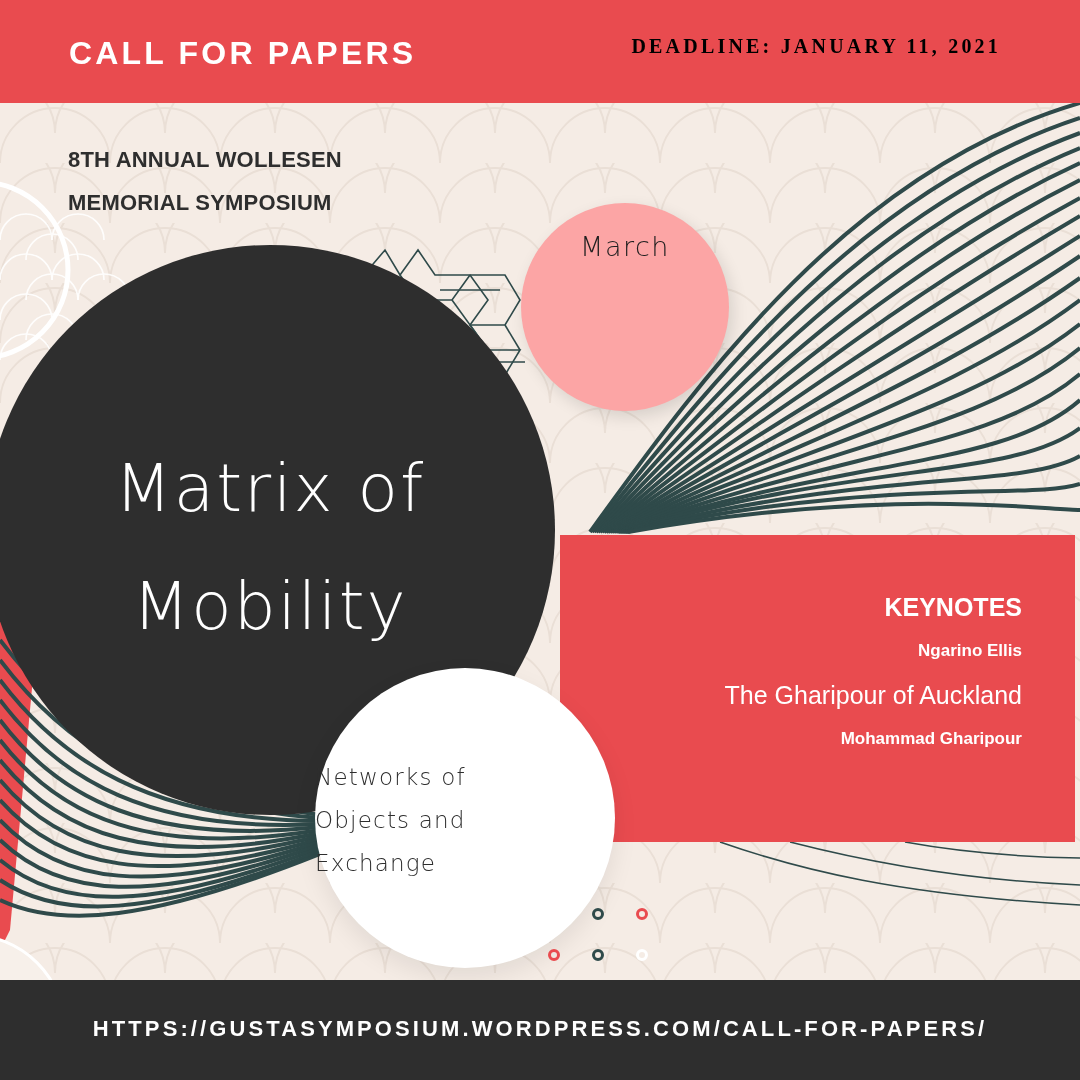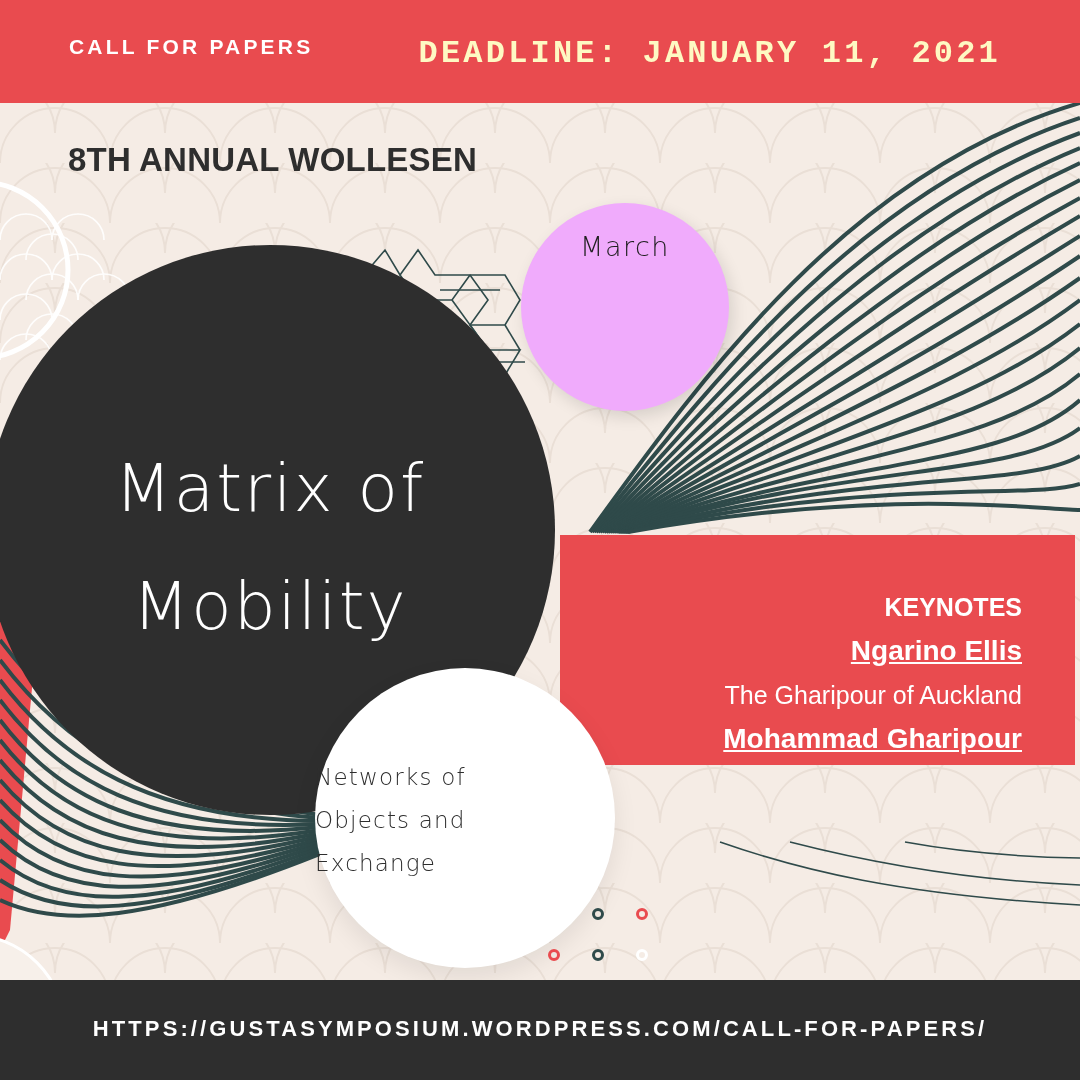--- a/index.html
+++ b/index.html
@@ -10,61 +10,61 @@
 
     .pattern { position: absolute; left: 0; top: 103px; width: 1080px; height: 877px; }
 
     .header-bar {
       position: absolute; left: 0; top: 0; width: 1080px; height: 103px;
       background: #E94B4F; z-index: 20;
     }
     .header-left {
       position: absolute; left: 69px; top: 35px;
       color: #FFFFFF; font-family: "Liberation Sans", sans-serif; font-weight: 700;
-      font-size: 21px; letter-spacing: 3.2px;
+      font-size: 32px; letter-spacing: 3.2px;
     }
     .header-right {
       position: absolute; right: 79px; top: 35px;
-      color: #fef9c3; font-family: Liberation Mono, monospace; font-weight: 700;
-      font-size: 32px; letter-spacing: 3.2px;
+      color: #000000; font-family: Liberation Serif, serif; font-weight: 700;
+      font-size: 20px; letter-spacing: 3.2px;
     }
 
     .symposium-title {
       position: absolute; left: 68px; top: 138px; z-index: 5;
       color: #2E2E2E; font-family: "Liberation Sans", sans-serif; font-weight: 700;
-      font-size: 33px; line-height: 43px; letter-spacing: 0.2px;
+      font-size: 22px; line-height: 43px; letter-spacing: 0.2px;
     }
 
     .deco-svg { position: absolute; left: 0; top: 0; width: 1080px; height: 1080px; z-index: 2; pointer-events: none; }
 
     .keynote-block {
-      position: absolute; left: 560px; top: 535px; width: 515px; height: 230px;
+      position: absolute; left: 560px; top: 535px; width: 515px; height: 307px;
       background: #E94B4F; z-index: 3;
     }
     .keynote-text {
       position: absolute; right: 53px; top: 50px; text-align: right; color: #FFFFFF;
       font-family: "Liberation Sans", sans-serif;
     }
     .keynote-text .kn-heading { font-weight: 700; font-size: 25px; line-height: 44px; }
-    .keynote-text .kn-name { font-weight: 700; font-size: 28px; line-height: 44px; text-decoration: underline; }
+    .keynote-text .kn-name { font-weight: 700; font-size: 17px; line-height: 44px; }
     .keynote-text .kn-aff { font-weight: 400; font-size: 25px; line-height: 44px; }
 
     .dark-circle {
       position: absolute; left: -15px; top: 245px; width: 570px; height: 570px;
       border-radius: 50%; background: #2E2E2E; z-index: 6;
     }
     .main-title {
       position: absolute; left: 0; top: 185px; width: 570px; text-align: center;
       color: #FFFFFF; font-family: "DejaVu Sans", sans-serif; font-weight: 200;
       font-size: 66px; line-height: 118px; letter-spacing: 2px;
     }
 
     .gray-circle {
       position: absolute; left: 521px; top: 203px; width: 208px; height: 208px;
-      border-radius: 50%; background: #f0abfc; z-index: 7;
+      border-radius: 50%; background: #fca5a5; z-index: 7;
       box-shadow: 4px 6px 16px rgba(0,0,0,0.12);
     }
     .date-text {
       position: absolute; left: 0; top: 22px; width: 208px; text-align: center;
       color: #1E1E1E; font-family: "DejaVu Sans", sans-serif; font-weight: 300;
       font-size: 27px; line-height: 43px; letter-spacing: 1.5px;
     }
 
     .white-circle {
       position: absolute; left: 315px; top: 668px; width: 300px; height: 300px;
@@ -188,20 +188,21 @@
     </g>
   </svg>
 
   <div class="header-bar">
     <div class="header-left">CALL FOR PAPERS</div>
     <div class="header-right">DEADLINE: JANUARY 11, 2021</div>
   </div>
 
   <div class="symposium-title">
     <div>8TH ANNUAL WOLLESEN</div>
+    <div>MEMORIAL SYMPOSIUM</div>
   </div>
 
   <div class="keynote-block">
     <div class="keynote-text">
       <div class="kn-heading">KEYNOTES</div>
       <div class="kn-name">Ngarino Ellis</div>
       <div class="kn-aff">The Gharipour of Auckland</div>
       <div class="kn-name">Mohammad Gharipour</div>
     </div>
   </div>

